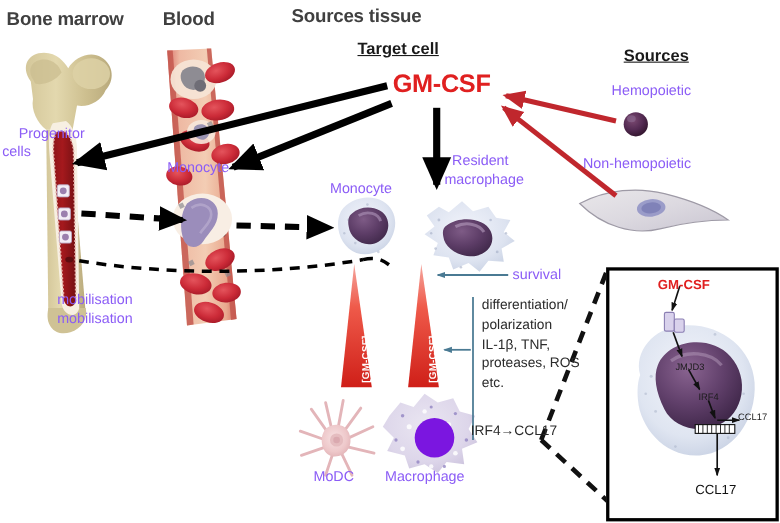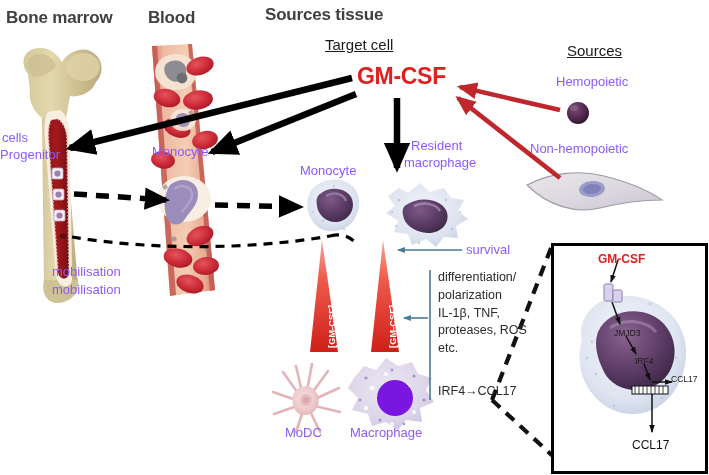--- a/index.html
+++ b/index.html
@@ -18,21 +18,21 @@
   }
   .abs { position: absolute; }
   .hdr {
     font-weight: bold;
     font-size: 17px;
     color: #404040;
     white-space: nowrap;
     letter-spacing: -0.2px;
   }
   .sub-hdr {
-    font-weight: normal;
+    font-weight: bold;
     font-size: 15px;
     color: #1a1a1a;
     text-decoration: underline;
     white-space: nowrap;
   }
   .lbl {
     font-size: 13px;
     color: #8b5cf6;
     white-space: nowrap;
   }
@@ -378,21 +378,21 @@
 
   <div class="abs hdr" style="left:6px; top:8px;">Bone marrow</div>
   <div class="abs hdr" style="left:148px; top:8px;">Blood</div>
   <div class="abs hdr" style="left:265px; top:5px;">Sources tissue</div>
 
   <div class="abs sub-hdr" style="left:325px; top:36px;">Target cell</div>
   <div class="abs sub-hdr" style="left:567px; top:42px;">Sources</div>
 
   <div class="abs gmcsf-main" style="left:357px; top:63px;">GM-CSF</div>
 
-  <div class="abs lbl" style="left:0; top:113px;margin-top:34px;">Progenitor</div>
+  <div class="abs lbl" style="left:17px; top:113px;">Progenitor</div>
   <div class="abs lbl" style="left:2px; top:130px;">cells</div>
   <div class="abs lbl" style="left:52px; top:264px;">mobilisation</div>
   <div class="abs lbl" style="left:52px; top:282px;">mobilisation</div>
 
   <div class="abs lbl" style="left:152px; top:144px;">Monocyte</div>
 
   <div class="abs lbl" style="left:300px; top:163px;">Monocyte</div>
   <div class="abs lbl" style="left:411px; top:138px;">Resident</div>
   <div class="abs lbl" style="left:404px; top:155px;">macrophage</div>
   <div class="abs lbl" style="left:466px; top:242px;">survival</div>
@@ -403,21 +403,21 @@
   <div class="grad-label" style="left:327px; top:348px; transform: rotate(-90deg);">[GM-CSF]</div>
   <div class="grad-label" style="left:388px; top:348px; transform: rotate(-90deg);">[GM-CSF]</div>
 
   <div class="abs textblock" style="left:438px; top:269px; width:112px;">
     <div>differentiation/</div>
     <div>polarization</div>
     <div>IL-1β, TNF,</div>
     <div>proteases, ROS</div>
     <div>etc.</div>
   </div>
-  <div class="abs textblock" style="left:438px; top:383px;">IRF4→CCL17</div>
+  <div class="abs textblock" style="left:428px; top:383px;">IRF4→CCL17</div>
 
   <div class="abs lbl" style="left:556px; top:74px;">Hemopoietic</div>
   <div class="abs lbl" style="left:530px; top:141px;">Non-hemopoietic</div>
 
   <div class="inset-box" style="left:551px; top:243px; width:157px; height:231px;">
 
     <svg width="151" height="225" viewBox="0 0 151 225" style="position:absolute; left:0; top:0;">
       <defs>
         <radialGradient id="insetCyto" cx="45%" cy="40%" r="65%">
           <stop offset="0%" stop-color="#f3f5fb"></stop>

